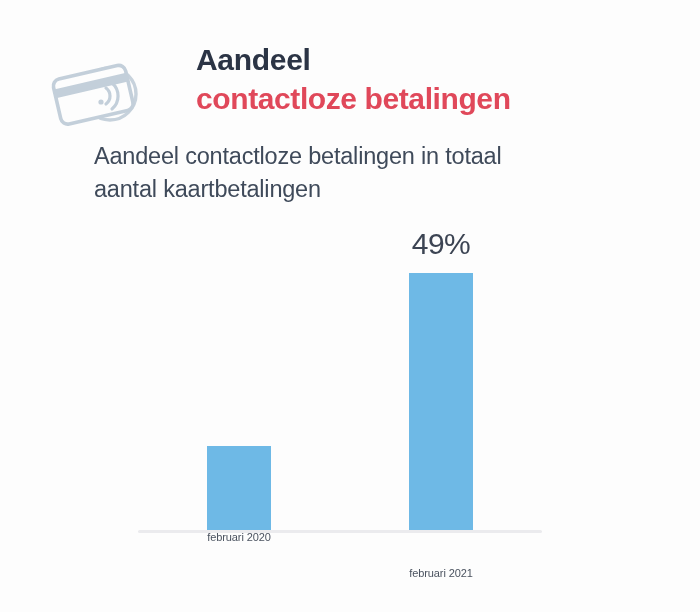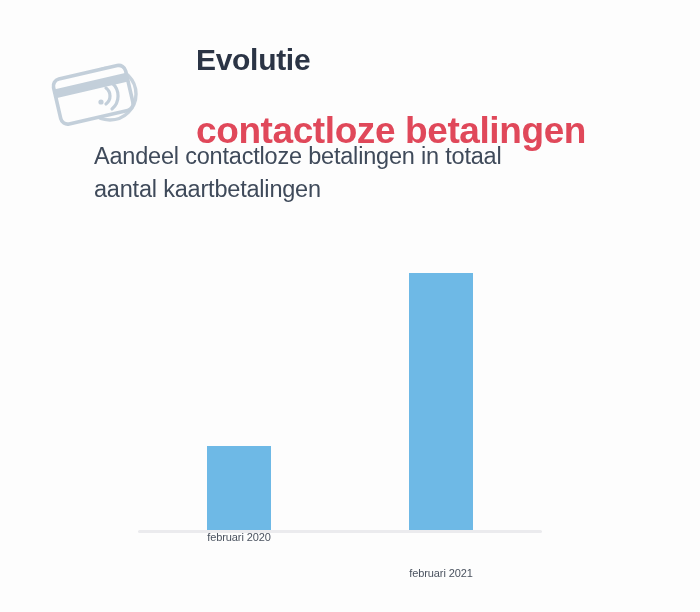--- a/index.html
+++ b/index.html
@@ -47,27 +47,26 @@
   .title-line1 {
     font-size: 30px;
     font-weight: bold;
     color: #2b3445;
     line-height: 39px;
     letter-spacing: -0.3px;
     white-space: nowrap;
   }
 
   .title-line2 {
-    font-size: 37px;
+    font-size: 30px;
     font-weight: bold;
     color: #e0485a;
     line-height: 39px;
     letter-spacing: -0.4px;
     white-space: nowrap;
-    margin-top: 32px;
   }
 
   
   .subtitle {
     position: absolute;
     left: 60px;
     top: 140px;
     width: 620px;
     font-size: 23.5px;
     font-weight: normal;
@@ -166,37 +165,38 @@
 
         <g fill="none" stroke="#c3cfda" stroke-width="3.2" stroke-linecap="round">
           <path d="M58 50 a10 10 0 0 0 0 -16"></path>
           <path d="M64 55 a17 17 0 0 0 0 -26"></path>
         </g>
         <circle cx="53" cy="48" r="2.6" fill="#c3cfda"></circle>
       </svg>
     </div>
 
     <div class="title-stack">
-      <div class="title-line1" style="color: rgb(43, 52, 69);">Evolutie</div>
+      <div class="title-line1" style="color: rgb(43, 52, 69);">Aandeel</div>
       <div class="title-line2" style="color: rgb(224, 72, 90);">contactloze betalingen</div>
     </div>
   </div>
 
   <div class="subtitle" style="color: rgb(63, 74, 90);">
     <span class="subtitle-line">Aandeel contactloze betalingen in totaal</span>
     <span class="subtitle-line">aantal kaartbetalingen</span>
   </div>
 
   <div class="chart">
 
     <div class="plot-area">
       <div class="bar-group g0">
         <div class="bar" style="height: 84px; background: rgb(110, 185, 230);"></div>
       </div>
       <div class="bar-group g1">
+        <div class="bar-value" style="bottom: 269px; color: rgb(60, 68, 83);">49%</div>
         <div class="bar" style="height: 257px; background: rgb(110, 185, 230);"></div>
       </div>
     </div>
 
     <div class="axis-line" style="background: rgb(235, 235, 238);"></div>
 
     <div class="cat-label c0" style="color: rgb(74, 82, 95);">februari 2020</div>
     <div class="cat-label c1" style="color: rgb(74, 82, 95);">februari 2021</div>
   </div>
 

